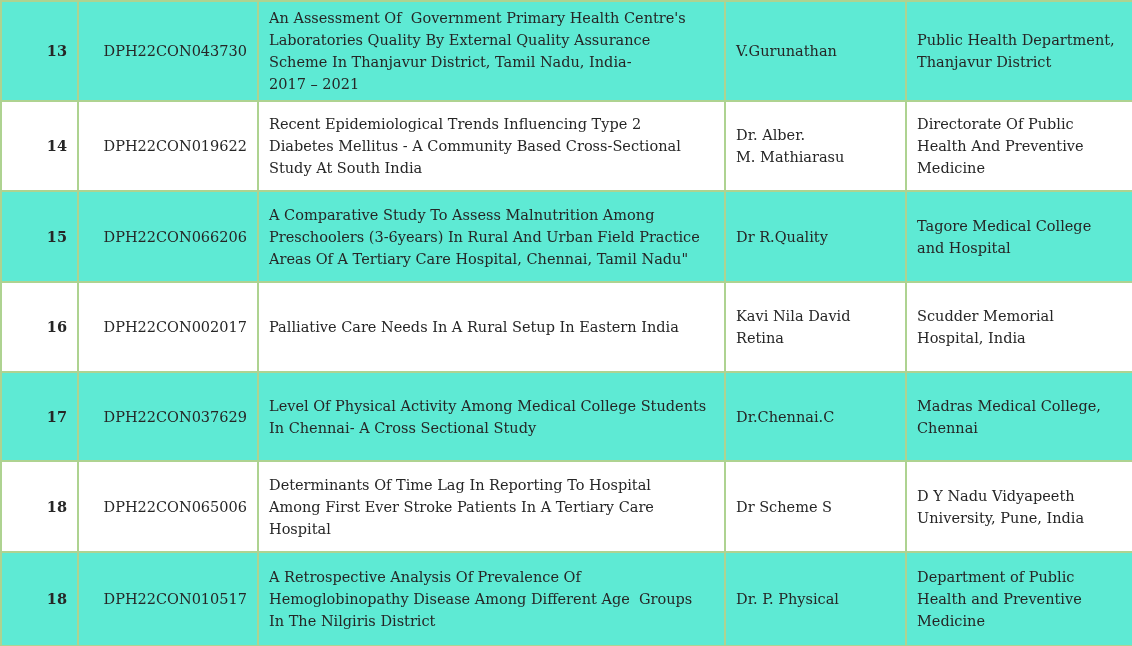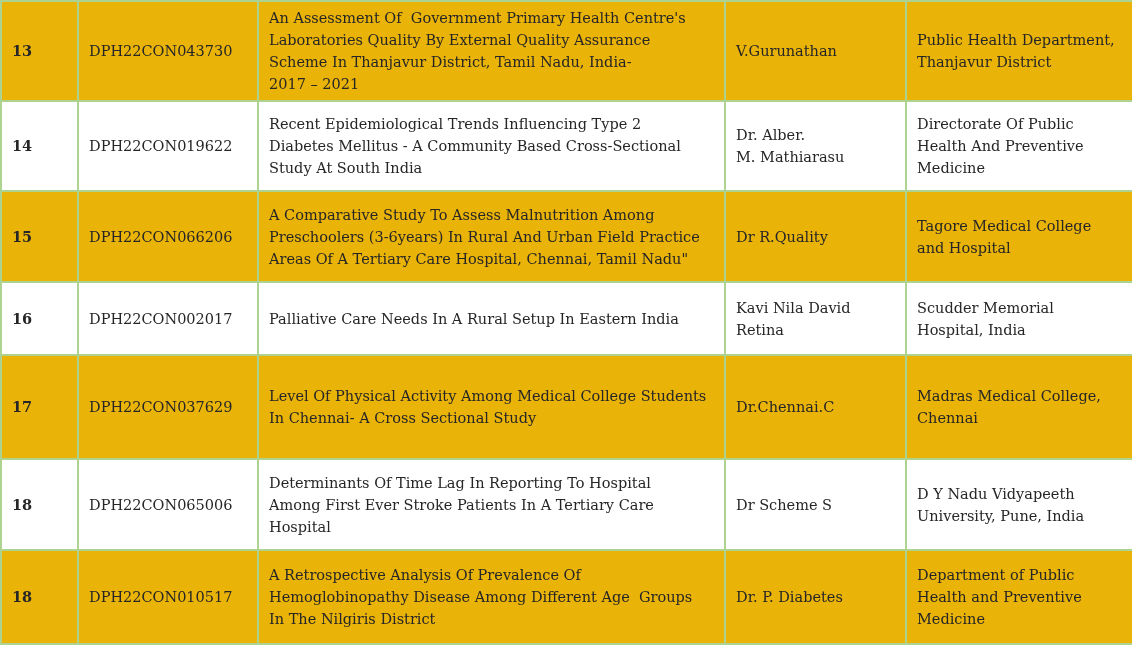--- a/index.html
+++ b/index.html
@@ -21,30 +21,30 @@
   }
   table.projects td {
     border: 2px solid #aed391;
     vertical-align: middle;
     font-size: 14.5px;
     line-height: 22px;
     white-space: pre-wrap;
     overflow: hidden;
     padding: 4px 10px;
   }
-  tr.green td { background: #eab308; }
+  tr.green td { background: #5eead4; }
   tr.white td { background: #ffffff; }
   td.c-num {
-    text-align: left;
+    text-align: right;
     font-weight: bold;
     font-size: 16px;
     padding: 4px 2px;
   }
   td.c-id {
-    text-align: left;
+    text-align: right;
     padding: 4px 4px;
   }
   td.c-title, td.c-author, td.c-inst {
     text-align: left;
   }
 </style>
 </head>
 <body>
 
 <table class="projects">
@@ -82,30 +82,30 @@
       <tr class="green" style="height: 91px;">
     <td class="c-num">15</td>
     <td class="c-id">DPH22CON066206</td>
     <td class="c-title">A Comparative Study To Assess Malnutrition Among
 Preschoolers (3-6years) In Rural And Urban Field Practice
 Areas Of A Tertiary Care Hospital, Chennai, Tamil Nadu"</td>
     <td class="c-author">Dr R.Quality</td>
     <td class="c-inst">Tagore Medical College
 and Hospital</td>
   </tr>
-      <tr class="white" style="height: 73px;">
+      <tr class="white" style="height: 90px;">
     <td class="c-num">16</td>
     <td class="c-id">DPH22CON002017</td>
     <td class="c-title">Palliative Care Needs In A Rural Setup In Eastern India</td>
     <td class="c-author">Kavi Nila David
 Retina</td>
     <td class="c-inst">Scudder Memorial
 Hospital, India</td>
   </tr>
-      <tr class="green" style="height: 104px;">
+      <tr class="green" style="height: 89px;">
     <td class="c-num">17</td>
     <td class="c-id">DPH22CON037629</td>
     <td class="c-title">Level Of Physical Activity Among Medical College Students
 In Chennai- A Cross Sectional Study</td>
     <td class="c-author">Dr.Chennai.C</td>
     <td class="c-inst">Madras Medical College,
 Chennai</td>
   </tr>
       <tr class="white" style="height: 91px;">
     <td class="c-num">18</td>
@@ -116,19 +116,19 @@
     <td class="c-author">Dr Scheme S</td>
     <td class="c-inst">D Y Nadu Vidyapeeth
 University, Pune, India</td>
   </tr>
       <tr class="green" style="height: 94px;">
     <td class="c-num">18</td>
     <td class="c-id">DPH22CON010517</td>
     <td class="c-title">A Retrospective Analysis Of Prevalence Of
 Hemoglobinopathy Disease Among Different Age  Groups
 In The Nilgiris District</td>
-    <td class="c-author">Dr. P. Diabetes</td>
+    <td class="c-author">Dr. P. Physical</td>
     <td class="c-inst">Department of Public
 Health and Preventive
 Medicine</td>
   </tr>
     </tbody>
 </table>
 
 </body></html>

